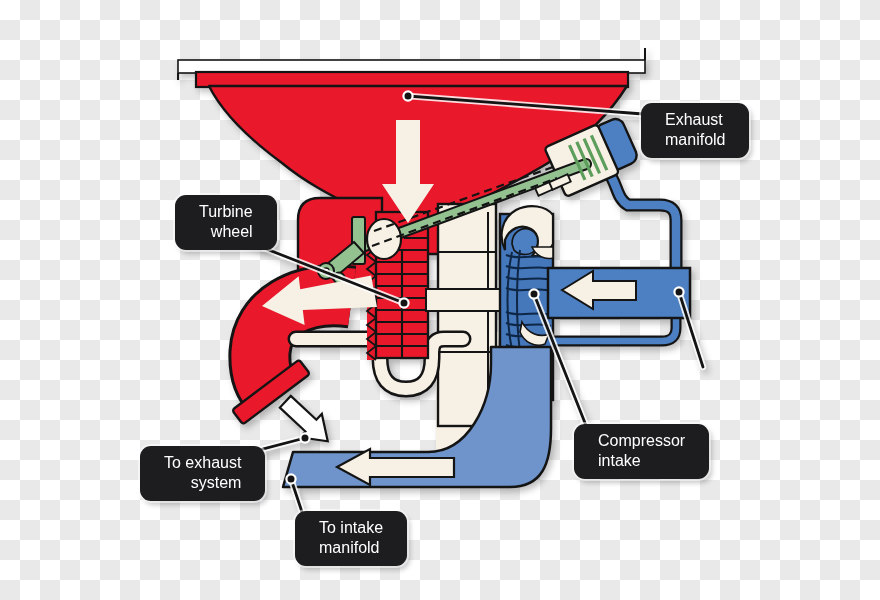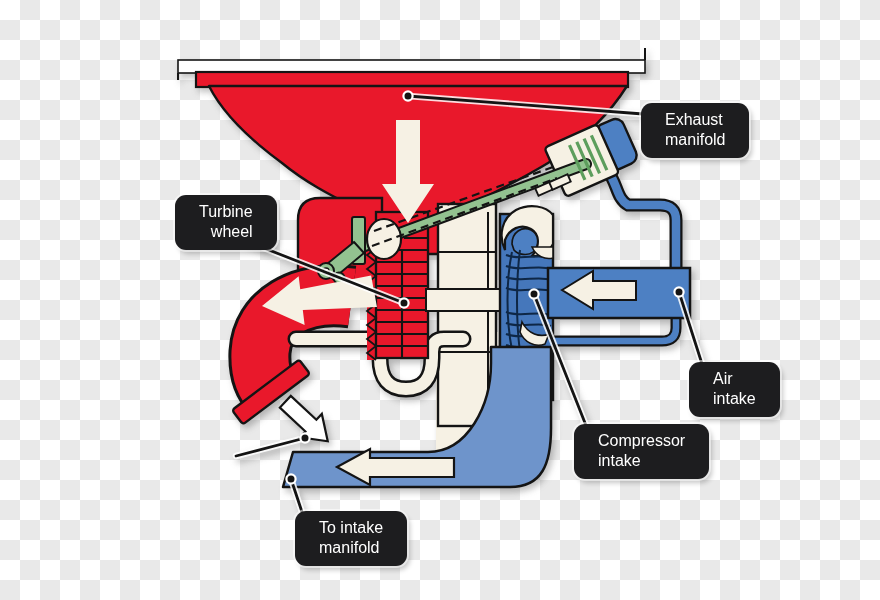--- a/index.html
+++ b/index.html
@@ -186,19 +186,19 @@
           <circle cx="305" cy="438" r="4.6"></circle>
           <circle cx="291" cy="479" r="4.6"></circle>
       </g>
     </g>
   </svg>
 
   <div class="callout cap-exhaust-manifold">Exhaust
 manifold</div>
   <div class="callout cap-turbine-wheel">Turbine
 wheel</div>
-  <div class="callout cap-air-intake">Air
-intake</div>
   <div class="callout cap-compressor-wheel">Compressor
 intake</div>
+  <div class="callout cap-to-exhaust-system">To exhaust
+system</div>
   <div class="callout cap-to-inlet-manifold">To intake
 manifold</div>
 </div>
 
 </body></html>

